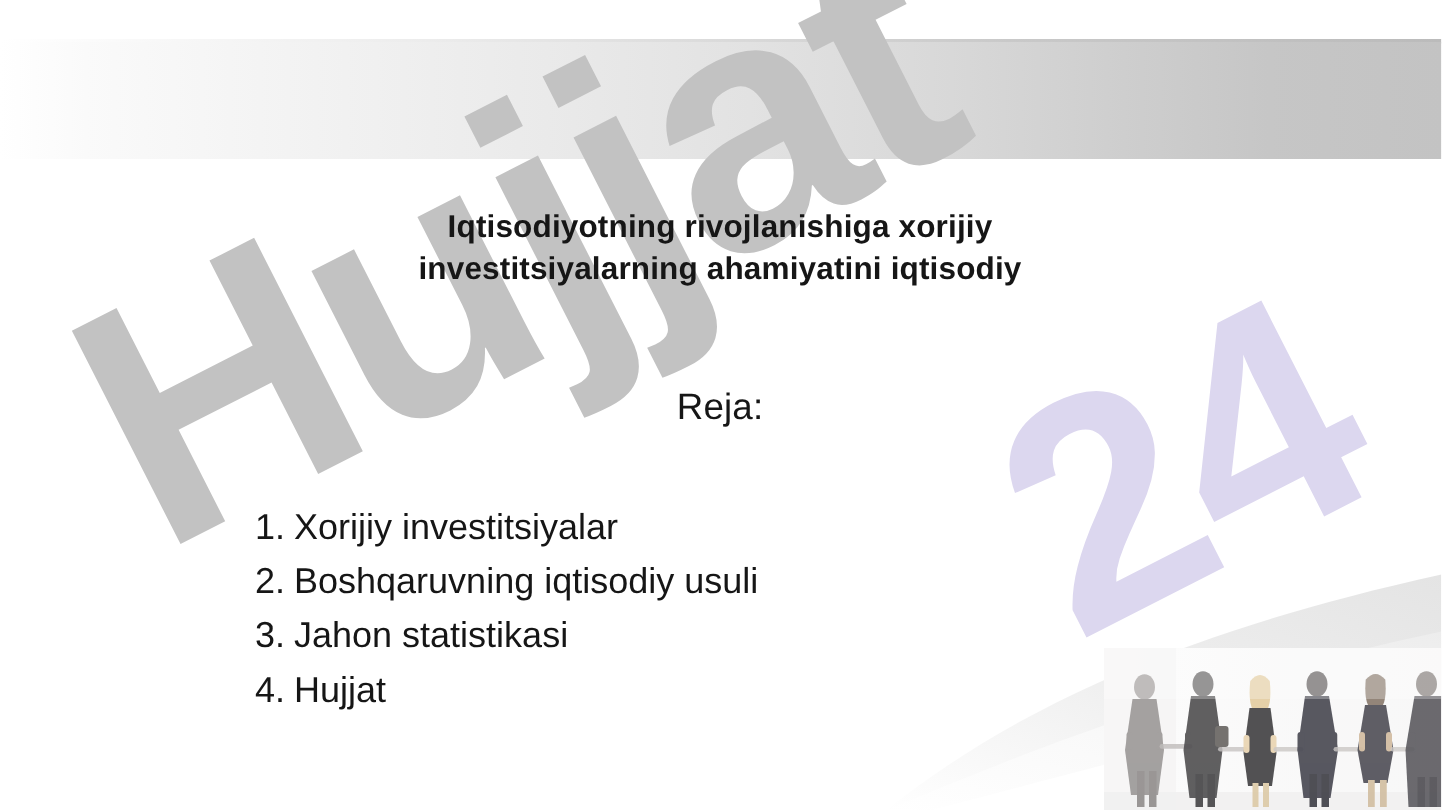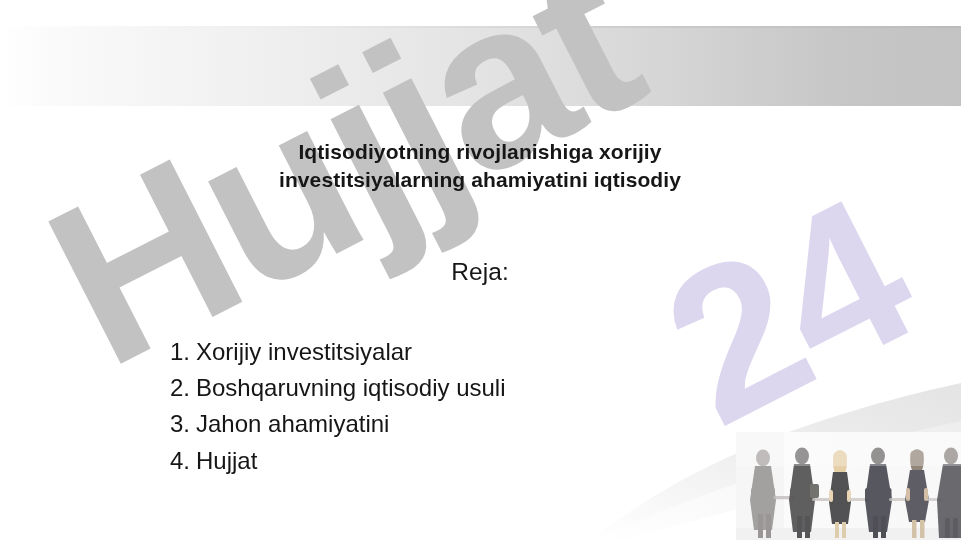--- a/index.html
+++ b/index.html
@@ -295,21 +295,21 @@
     <div class="agenda-item">
       <span class="agenda-num">1.</span>
       <span class="agenda-text">Xorijiy investitsiyalar</span>
     </div>
     <div class="agenda-item">
       <span class="agenda-num">2.</span>
       <span class="agenda-text">Boshqaruvning iqtisodiy usuli</span>
     </div>
     <div class="agenda-item">
       <span class="agenda-num">3.</span>
-      <span class="agenda-text">Jahon ahamiyatini</span>
+      <span class="agenda-text">Jahon statistikasi</span>
     </div>
     <div class="agenda-item">
       <span class="agenda-num">4.</span>
       <span class="agenda-text">Hujjat</span>
     </div>
   </div>
 
 </div>
 
 </body></html>

